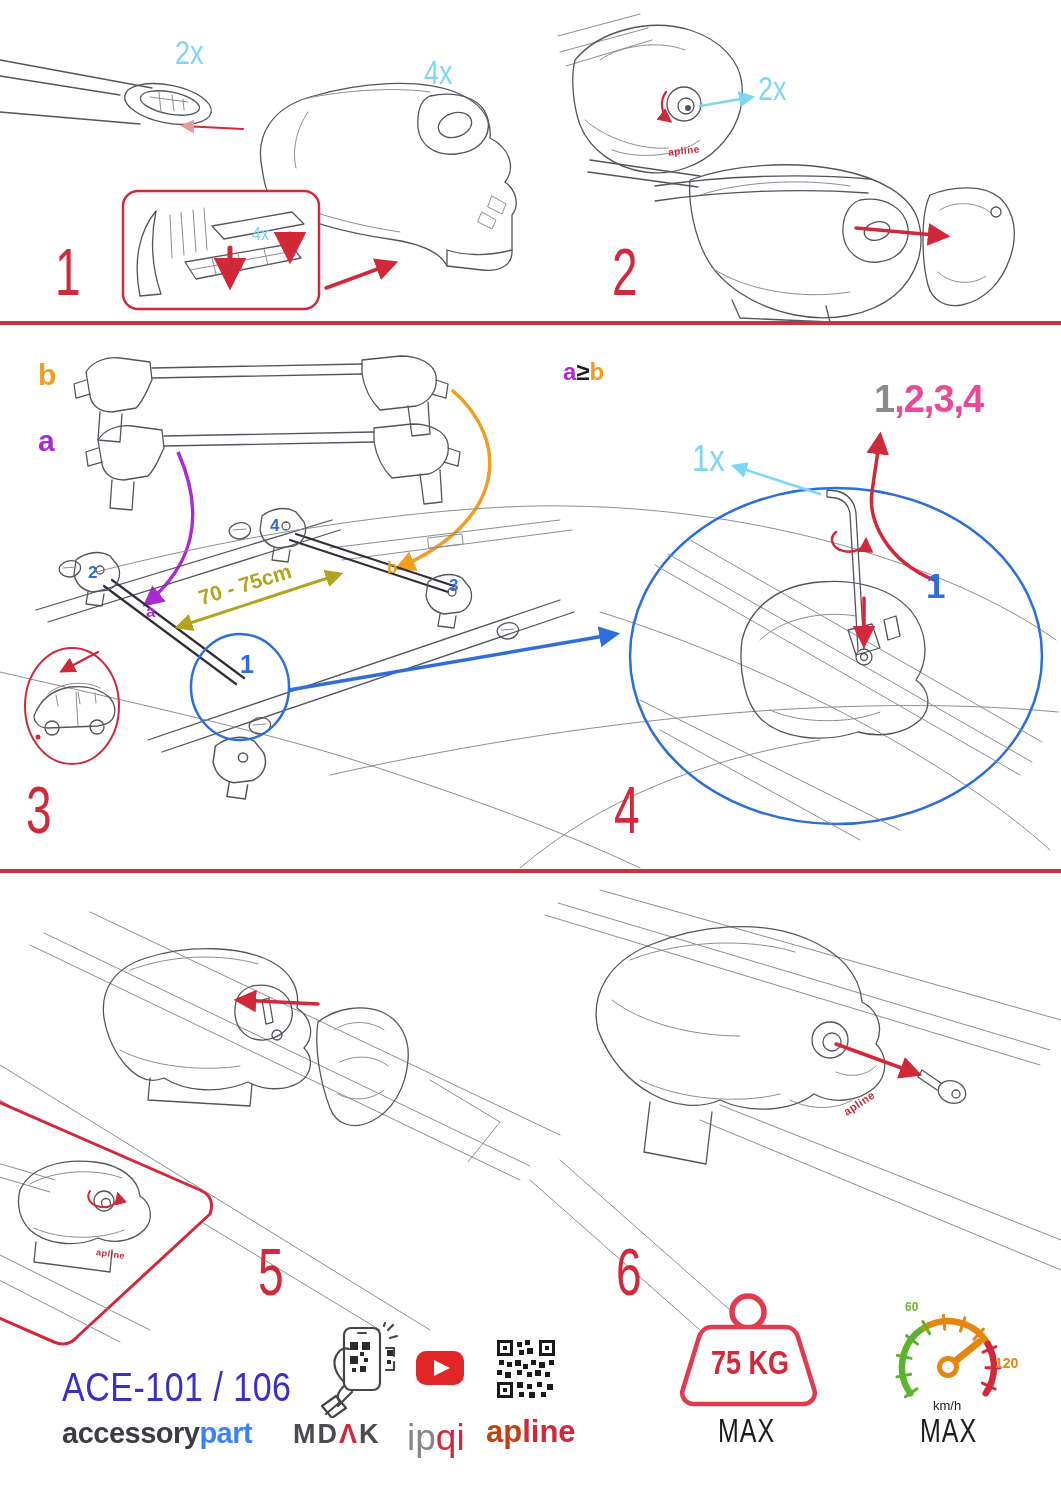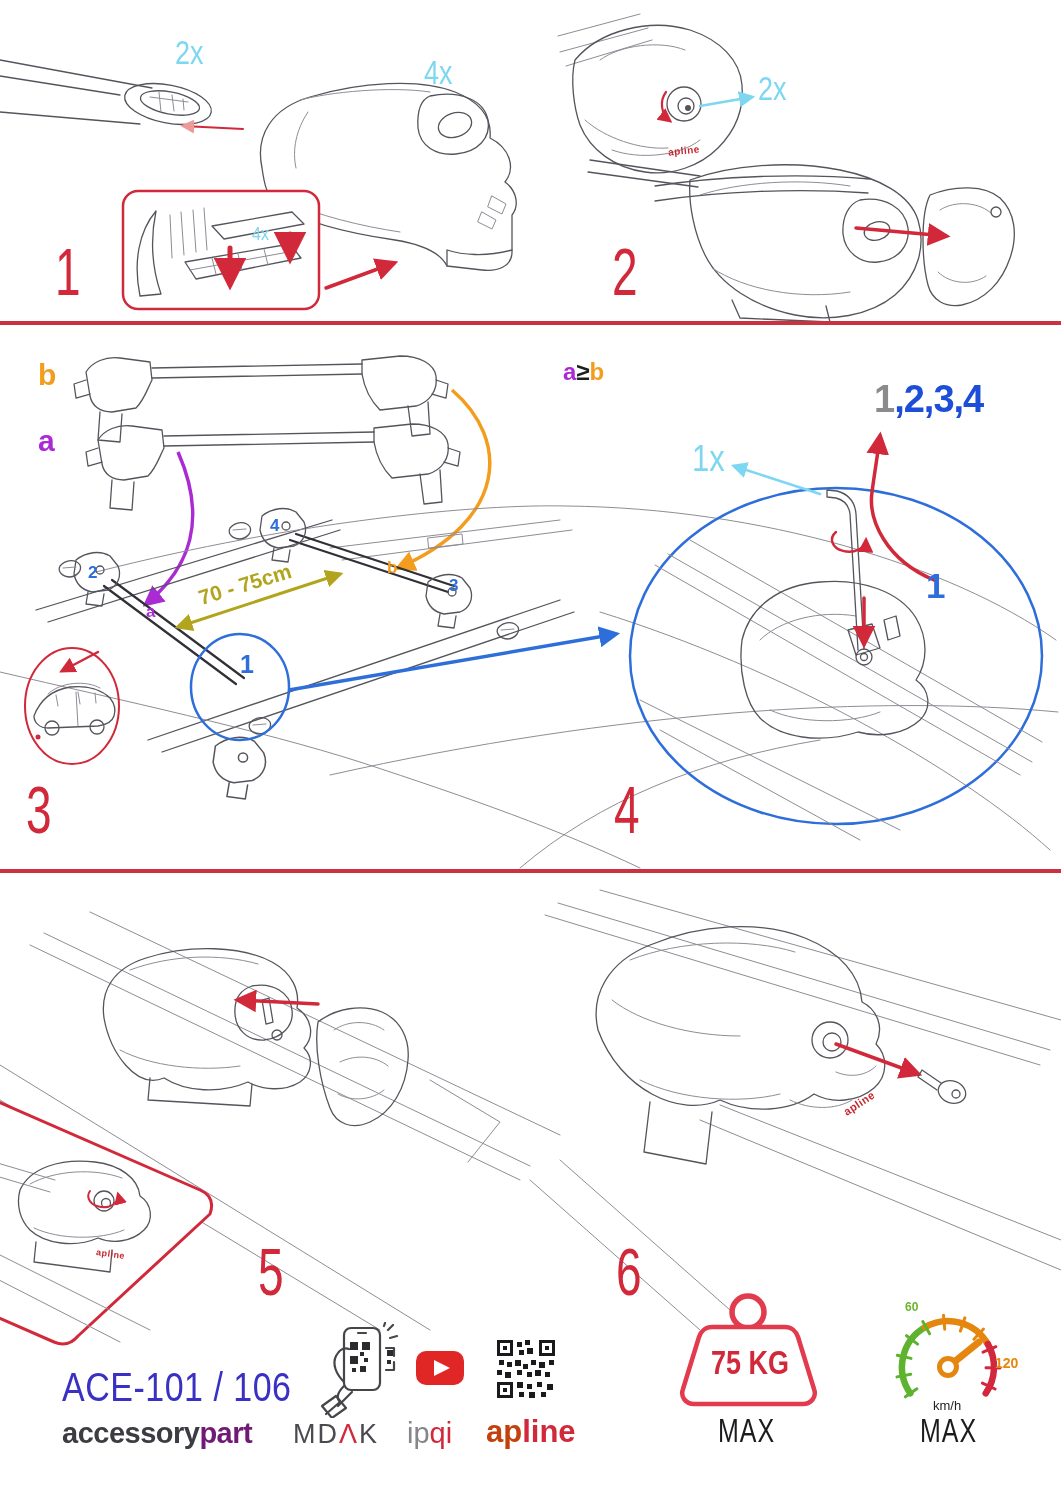--- a/index.html
+++ b/index.html
@@ -258,36 +258,36 @@
 <div class="lbl bluepos" style="left:449px;top:577px"><span>3</span></div>
 <div class="lbl" style="left:387px;top:559px;font-size:17px;font-weight:700;color:#f39d1e"><span>b</span></div>
 <div class="lbl" style="left:146px;top:603px;font-size:17px;font-weight:700;color:#aa2ad4"><span>a</span></div>
 <div class="lbl" style="left:240px;top:652px;font-size:25px;font-weight:700;color:#2e6edb"><span>1</span></div>
 <div class="lbl" style="left:196px;top:588px;font-size:21px;font-weight:700;color:#b2a41c;transform:rotate(-17deg);transform-origin:left top"><span>70 - 75cm</span></div>
 
 <div class="lbl" style="left:563px;top:360px;font-size:24px;font-weight:700">
   <span style="color:#aa2ad4">a</span><span style="color:#1d1d20">≥</span><span style="color:#f39d1e">b</span>
 </div>
 <div class="lbl" style="left:874px;top:380px;font-size:38px;font-weight:700;letter-spacing:-1px">
-  <span style="color:#8b8b8d">1</span><span style="color:#1d4ed8">,2,3,4</span>
+  <span style="color:#8b8b8d">1</span><span style="color:#ec4899">,2,3,4</span>
 </div>
 <div class="lbl" style="left:926px;top:568px;font-size:35px;font-weight:700;color:#2e6edb"><span>1</span></div>
 
 <div class="lbl brandtag" style="left:668px;top:146px;font-size:10px;transform:rotate(-6deg)"><span>apline</span></div>
 <div class="lbl brandtag" style="left:96px;top:1250px;font-size:9px;transform:rotate(8deg)"><span>apline</span></div>
 <div class="lbl brandtag" style="left:842px;top:1098px;font-size:11px;transform:rotate(-33deg)"><span>apline</span></div>
 
 <div class="lbl" style="left:62px;top:1366px;font-size:34px;color:#3a31c4;letter-spacing:.5px"><span class="sY12">ACE-101 / 106</span></div>
 <div class="lbl" style="left:62px;top:1419px;font-size:29px;font-weight:700;letter-spacing:-.5px">
-  <span style="color:#3c3c42">accessory</span><span style="color:#701a75">part</span>
-</div>
-<div class="lbl" style="left:293px;top:1421px;font-size:27px;font-weight:400;letter-spacing:2px;color:#4a4a50">
+  <span style="color:#3c3c42">accessory</span><span style="color:#3b82f6">part</span>
+</div>
+<div class="lbl" style="left:293px;top:1421px;font-size:27px;font-weight:700;letter-spacing:2px;color:#4a4a50">
   <span>MD</span><span style="color:#d2293a">Λ</span><span>K</span>
 </div>
-<div class="lbl" style="left:407px;top:1419px;font-size:29px">
+<div class="lbl" style="left:407px;top:1419px;font-size:37px">
   <span style="color:#85858a">ip</span><span style="color:#d2293a">qi</span>
 </div>
 <div class="lbl" style="left:486px;top:1416px;font-size:31px;font-weight:700">
   <span style="color:#c2410c">ap</span><span style="color:#d2293a">line</span>
 </div>
 
 <svg viewBox="0 0 90 96" width="90" height="96" style="left:314px;top:1322px">
   <g fill="none" stroke="#46464a" stroke-width="2.2" stroke-linecap="round" stroke-linejoin="round">
     <rect x="30" y="6" width="36" height="62" rx="7"></rect>
     <line x1="44" y1="11" x2="52" y2="11"></line>

